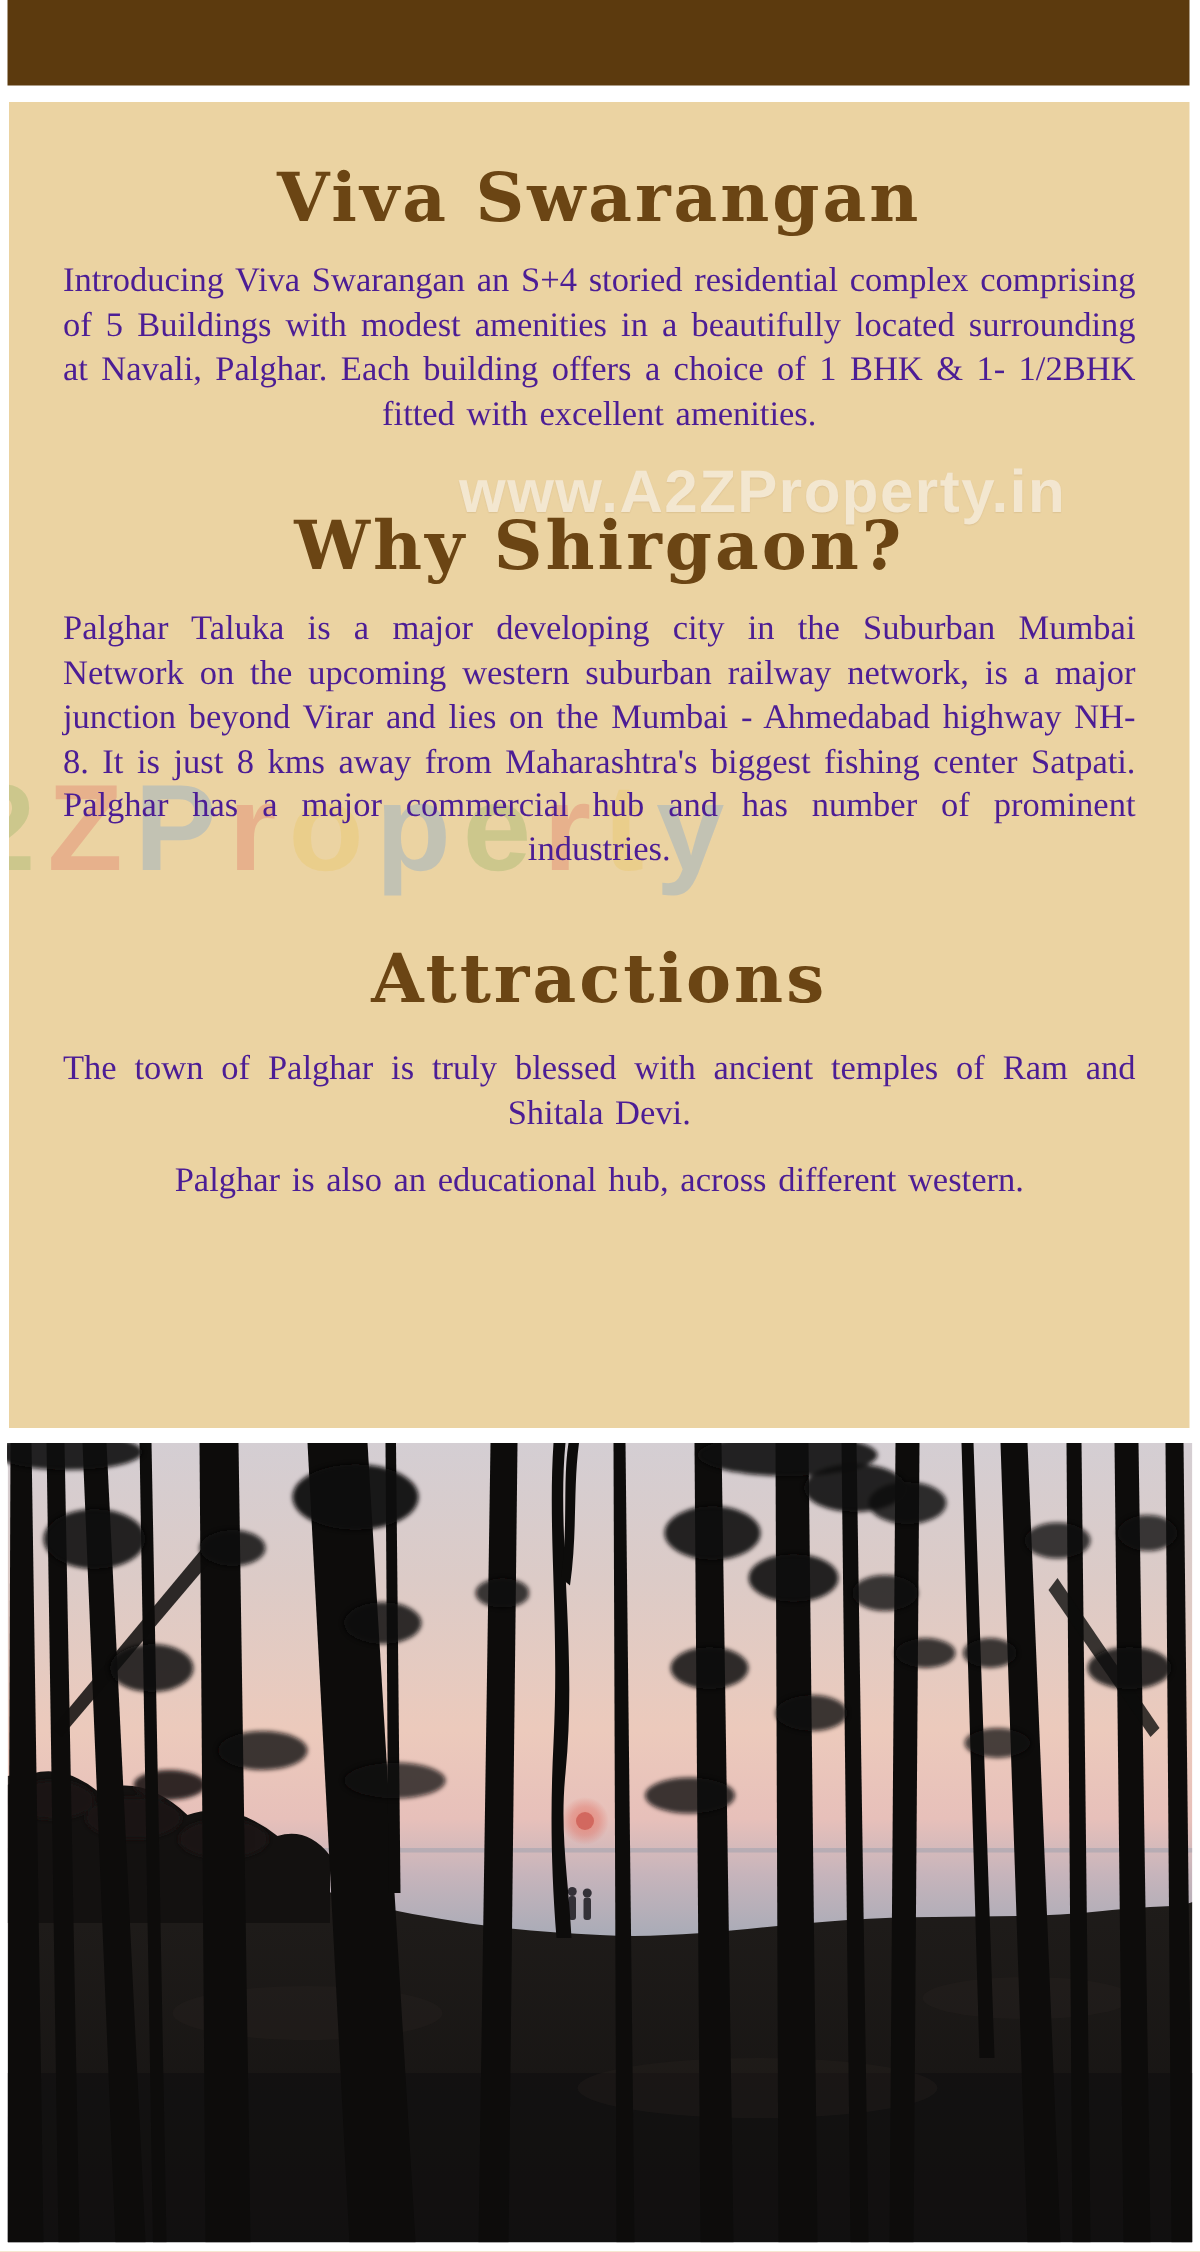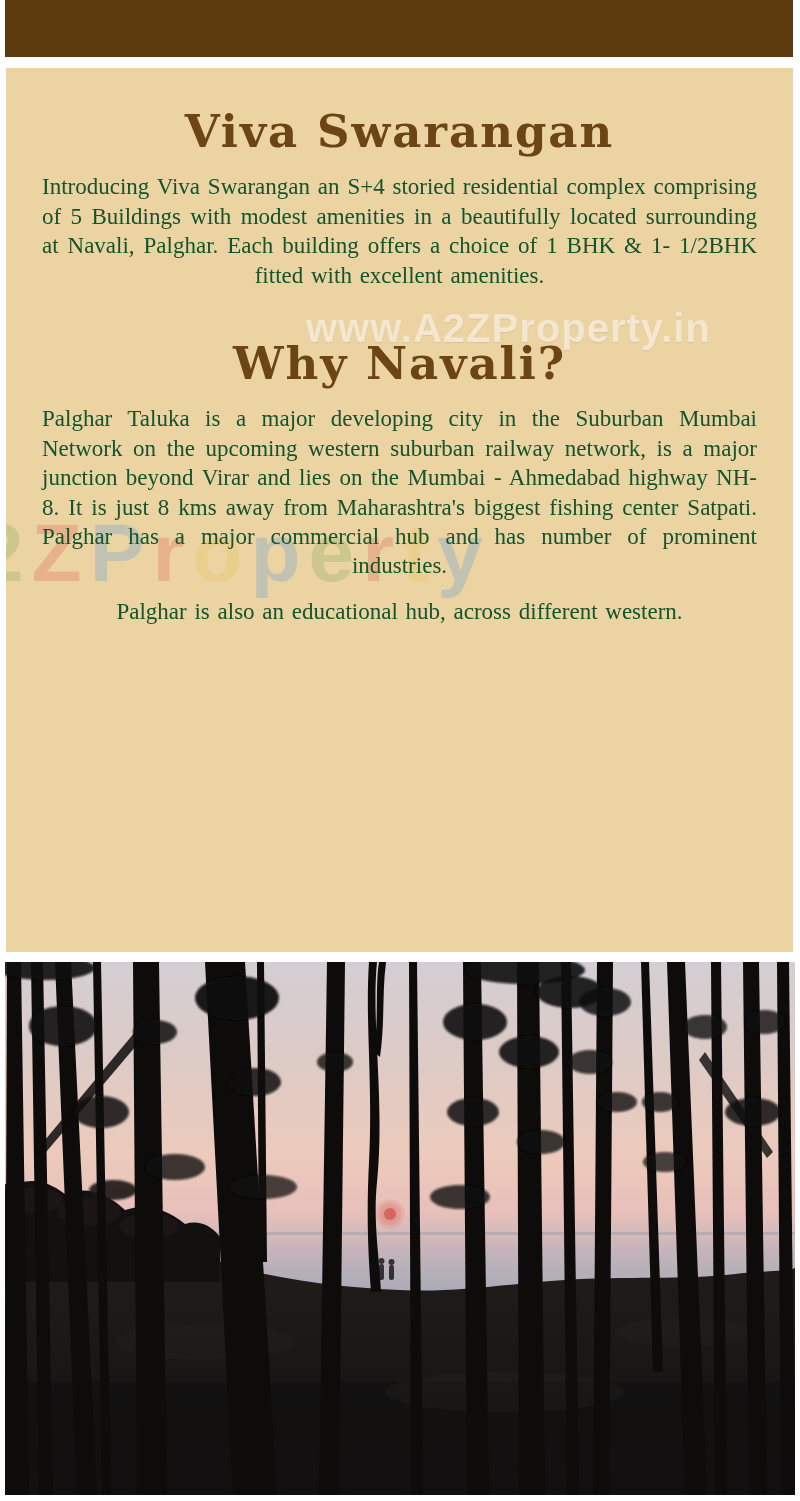--- a/index.html
+++ b/index.html
@@ -16,21 +16,21 @@
   }
   .panel-inner{position:relative;z-index:2;padding:24px 36px 0 36px;}
   .script-heading{
     font-family:"DejaVu Serif", serif;font-weight:600;
     font-size:45px;line-height:1.25;color:#6b4514;text-align:center;
     letter-spacing:2px;margin:12px;
   }
   .h2-gap{margin-top:46px;}
   .h3-gap{margin-top:44px;}
   .body-para{
-    color:#14532d;font-size:23px;line-height:1.28;margin:6px 0 0 0;
+    color:#4c1d95;font-size:23px;line-height:1.28;margin:6px 0 0 0;
     text-align:justify;text-align-last:center;word-spacing:2px;
   }
   .para-gap{margin-top:16px;}
   
   .wm-site{
     position:absolute;left:300px;top:238px;z-index:1;white-space:nowrap;
     font-family:"Liberation Sans", sans-serif;font-weight:bold;font-size:40px;
     color:#f6ecdc;opacity:.8;letter-spacing:1px;
     text-shadow:0 1px 1px rgba(160,125,85,.25);
   }
@@ -51,23 +51,25 @@
 
 <div class="panel" style="background: rgb(235, 211, 162);">
 
   <div class="wm-site">www.A2ZProperty.in</div>
   <div class="wm-brand"><span style="color: rgb(141, 176, 96);">2</span><span style="color: rgb(224, 108, 96);">Z</span><span style="color: rgb(111, 159, 216);">P</span><span style="color: rgb(224, 108, 96);">r</span><span style="color: rgb(234, 196, 94);">o</span><span style="color: rgb(111, 159, 216);">p</span><span style="color: rgb(141, 176, 96);">e</span><span style="color: rgb(224, 108, 96);">r</span><span style="color: rgb(234, 196, 94);">t</span><span style="color: rgb(111, 159, 216);">y</span></div>
 
   <div class="panel-inner">
     <h1 class="script-heading">Viva Swarangan</h1>
     <p class="body-para">Introducing Viva Swarangan an S+4 storied residential complex comprising of 5 Buildings with modest amenities in a beautifully located surrounding at Navali, Palghar. Each building offers a choice of 1 BHK &amp; 1- 1/2BHK fitted with excellent amenities.</p>
 
-    <h1 class="script-heading h2-gap">Why Navali?</h1>
+    <h1 class="script-heading h2-gap">Why Shirgaon?</h1>
     <p class="body-para">Palghar Taluka is a major developing city in the Suburban Mumbai Network on the upcoming western suburban railway network, is a major junction beyond Virar and lies on the Mumbai - Ahmedabad highway NH-8. It is just 8 kms away from Maharashtra's biggest fishing center Satpati. Palghar has a major commercial hub and has number of prominent industries.</p>
 
+    <h1 class="script-heading h3-gap">Attractions</h1>
+    <p class="body-para para-gap">The town of Palghar is truly blessed with ancient temples of Ram and Shitala Devi.</p>
     <p class="body-para para-gap">Palghar is also an educational hub, across different western.</p>
   </div>
 </div>
 
 <div class="photo">
   <svg width="790" height="533" viewBox="0 0 790 533" preserveAspectRatio="none" xmlns="http://www.w3.org/2000/svg">
     <defs>
       <linearGradient id="sky" x1="0" y1="0" x2="0" y2="1">
         <stop offset="0" stop-color="#d4ced3"></stop>
         <stop offset="0.17" stop-color="#dccbc7"></stop>

